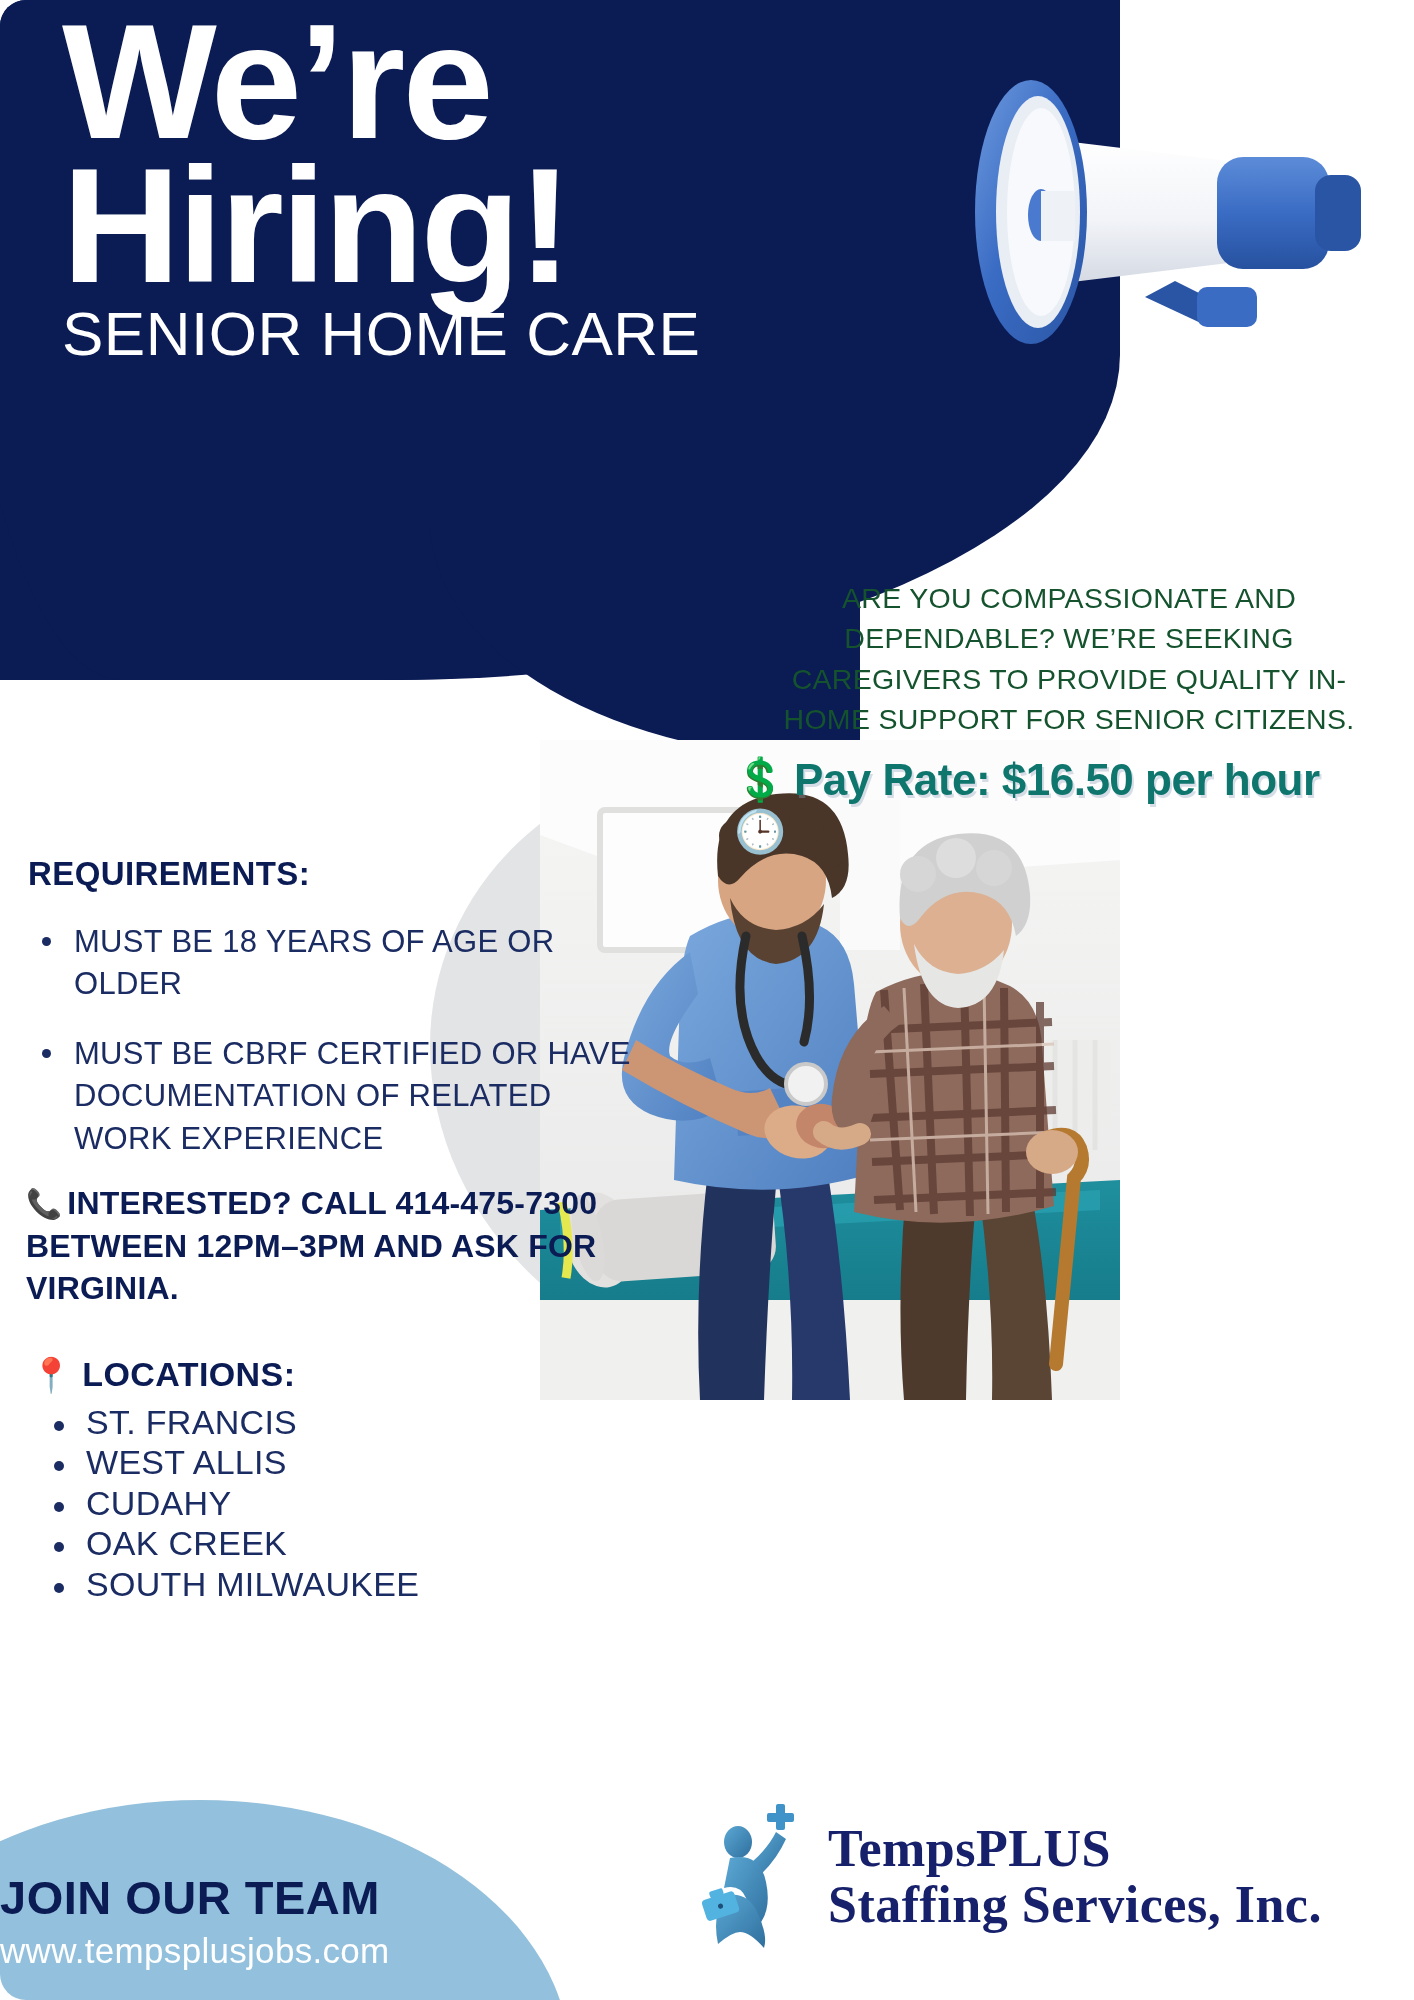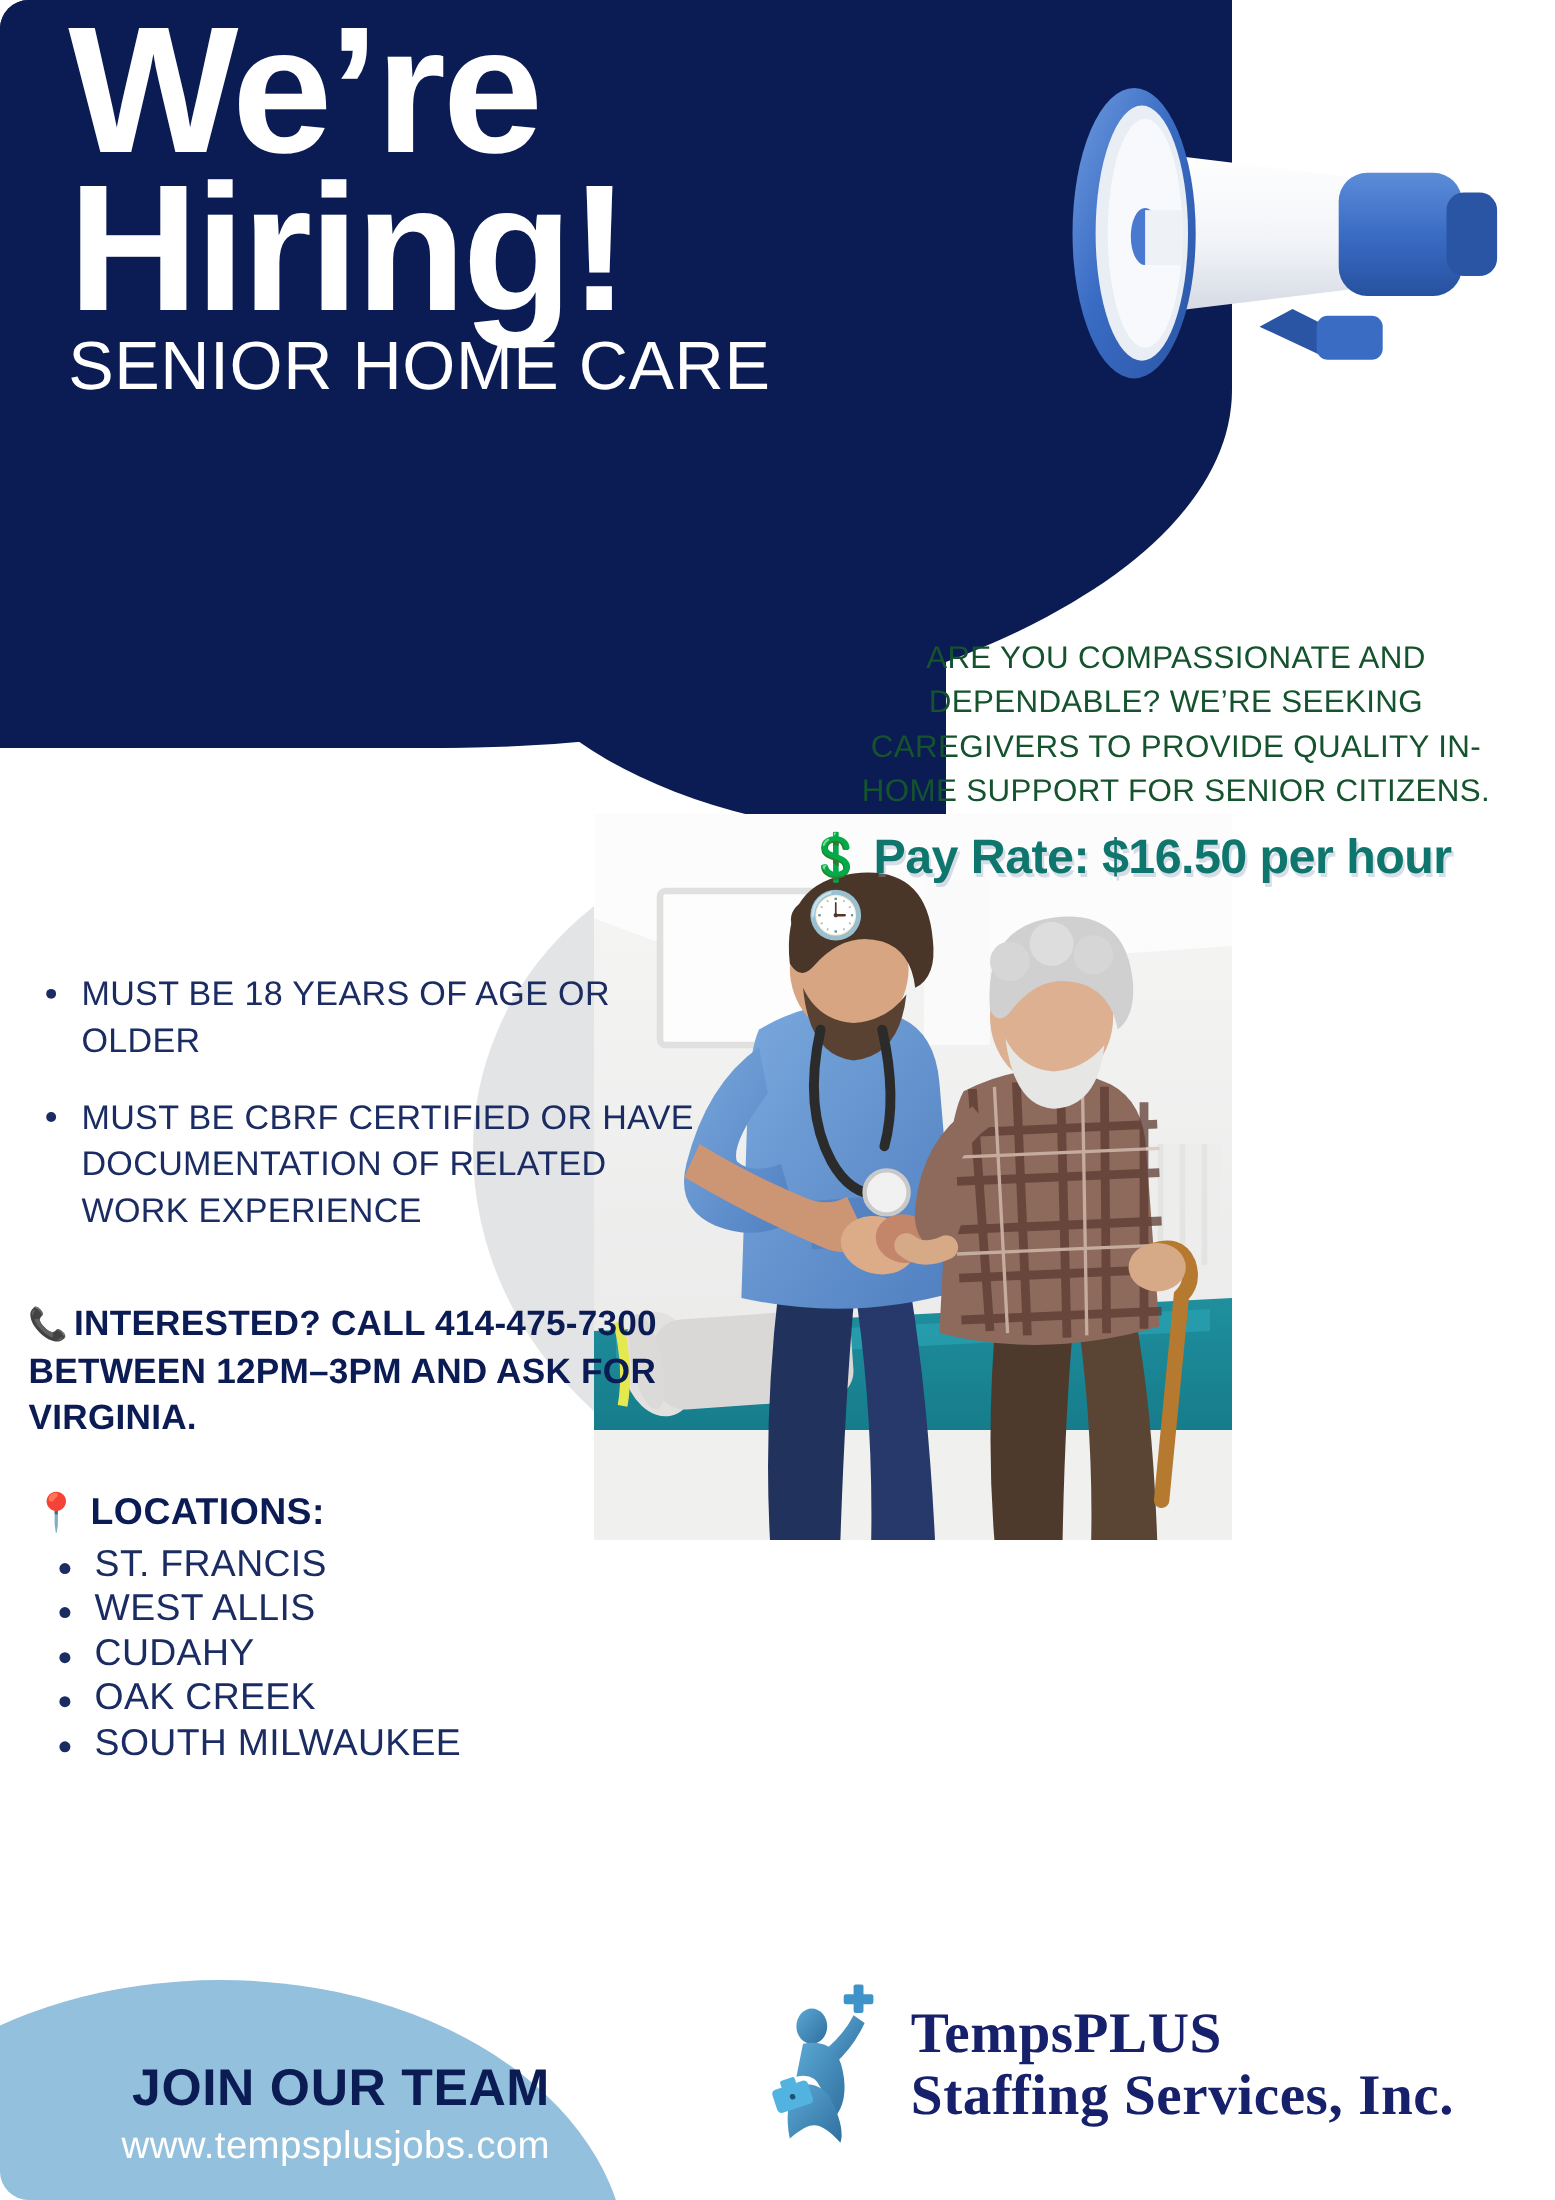--- a/index.html
+++ b/index.html
@@ -197,21 +197,21 @@
   
   .footer-blob{
     position:absolute; left:-170px; top:1800px;
     width:740px; height:420px;
     background:#93c0dc;
     border-radius:50% 50% 0 0 / 62% 62% 0 0;
     z-index:3;
   }
   .footer-text{
     position:absolute; left:0px; top:1870px;
-    width:500px; text-align:right;
+    width:500px; text-align:left;
     z-index:6;
   }
   .join{
     color:#0b1b54;
     font-size:47px;
     font-weight:bold;
     letter-spacing:0.5px;
   }
   .url{
     margin-top:6px;
@@ -430,20 +430,21 @@
           <path d="M374 204 q8 62 44 64 q40 -2 46 -58 q-18 22 -46 24 q-30 -2 -44 -30 Z" fill="#e6e6e4"></path>
 
           <path d="M506 398 q26 -10 34 10 q6 18 -6 30 l-18 186" stroke="#b5792f" stroke-width="14" fill="none" stroke-linecap="round"></path>
           <ellipse cx="512" cy="412" rx="26" ry="22" fill="#d6a987"></ellipse>
         </g>
       </g>
     </svg>
   </div>
 
   <div class="requirements">
+    <div class="req-title">REQUIREMENTS:</div>
     <ul class="req-list">
       <li>MUST BE 18 YEARS OF AGE OR OLDER</li>
       <li>MUST BE CBRF CERTIFIED OR HAVE DOCUMENTATION OF RELATED WORK EXPERIENCE</li>
     </ul>
   </div>
 
   <div class="callblock">
     <div class="line">
       <span class="phone-icon">📞</span><span>INTERESTED? CALL 414-475-7300</span>
     </div>

